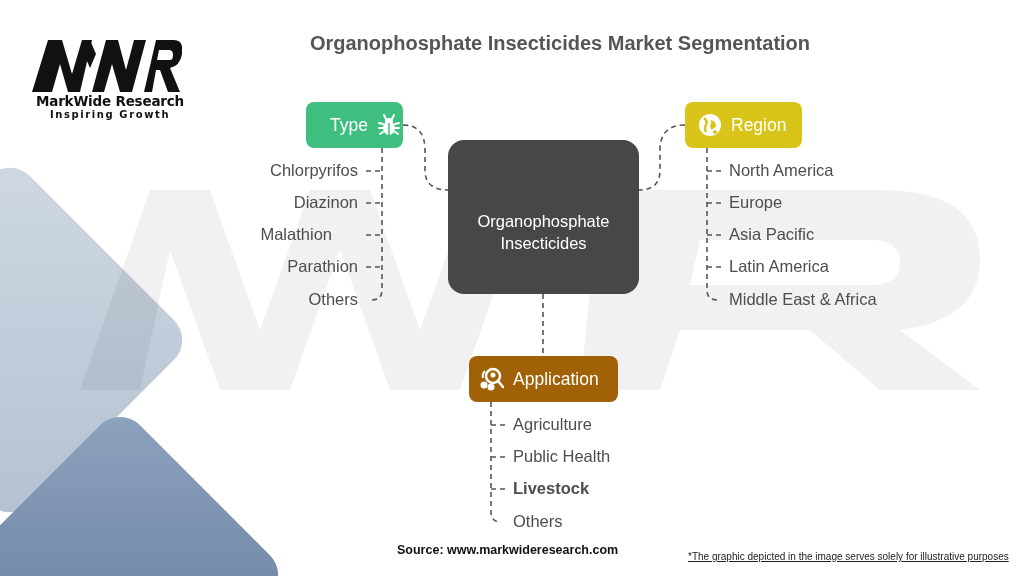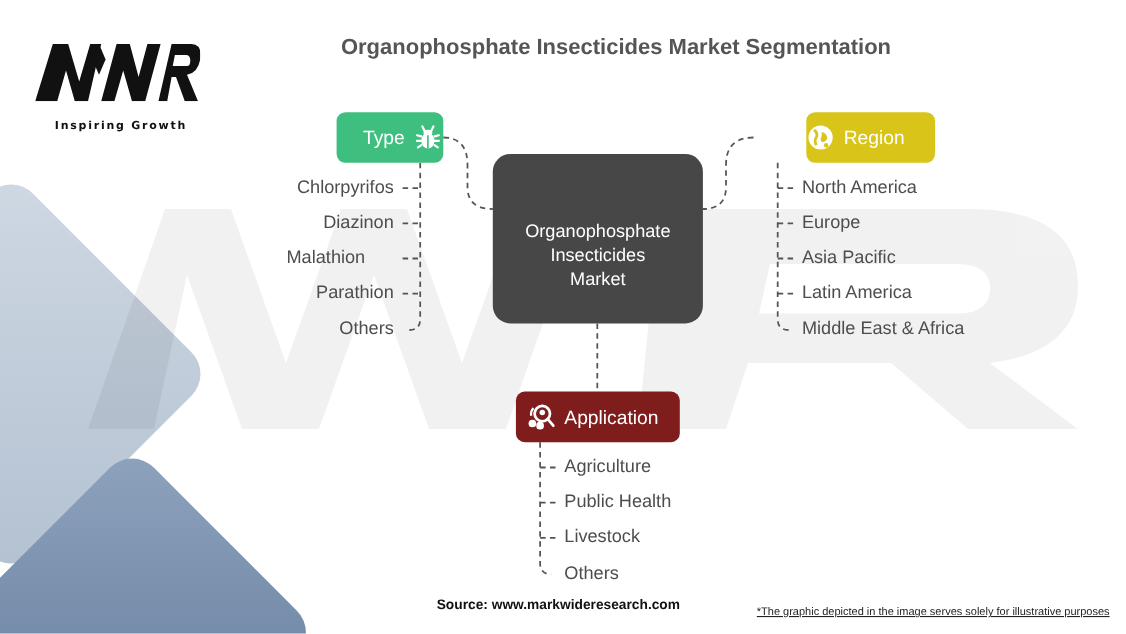--- a/index.html
+++ b/index.html
@@ -46,22 +46,22 @@
     background: #474747; border-radius: 16px;
     display: flex; align-items: center; justify-content: center; text-align: center;
     color: #ffffff; font-size: 16.5px; line-height: 22px; padding-top: 30px;
   }
 
   .cat {
     position: absolute; height: 46px; border-radius: 8px;
     display: flex; align-items: center; color: #ffffff; font-size: 17.5px;
   }
   .cat-type { left: 306px; top: 102px; width: 97px; background: #3fbf7f; padding-left: 24px; }
-  .cat-region { left: 685px; top: 102px; width: 117px; background: #d9c51a; padding-left: 0; margin-left: 48px; }
-  .cat-app { left: 469px; top: 356px; width: 149px; background: #7f1d1d; padding-left: 10px; }
+  .cat-region { left: 685px; top: 102px; width: 117px; background: #d9c51a; padding-left: 12px; }
+  .cat-app { left: 469px; top: 356px; width: 149px; background: #a16207; padding-left: 10px; }
   .cat .icon { width: 26px; height: 26px; display: inline-block; }
   .cat-type .icon { margin-left: 8px; }
   .cat-region .icon { margin-right: 8px; }
   .cat-app .icon { margin-right: 8px; }
 
   .item { position: absolute; font-size: 16.5px; color: #4d4d4d; white-space: nowrap; }
   .item.right { text-align: right; }
 
   svg.lines { position: absolute; left: 0; top: 0; width: 1024px; height: 576px; pointer-events: none; }
 
@@ -85,20 +85,21 @@
   <path d="M520 0 L800 0 Q900 0 900 70 Q900 130 820 140 L900 200 L800 200 L730 140 L600 140 L580 200 L500 200 Z M620 50 L610 95 L790 95 Q820 95 820 72 Q820 50 790 50 Z" fill="#000"></path>
 </svg>
 
 <div class="logo">
   <svg class="logo-mark" viewBox="0 0 150 52">
     <path d="M0 52 L16 0 L30 0 L40 34 L50 0 L60 0 L48 52 L36 52 L28 24 L20 52 Z" fill="#111"></path>
     <path d="M52 14 L58 0 L64 14 L58 28 Z" fill="#111"></path>
     <path d="M60 52 L74 0 L86 0 L94 30 L102 0 L114 0 L100 52 L88 52 L80 24 L72 52 Z" fill="#111"></path>
     <path d="M112 52 L124 0 L142 0 Q152 0 150 14 Q148 26 138 28 L148 52 L136 52 L128 30 L124 30 L120 52 Z M127 10 L125 20 L138 20 Q141 20 141 15 Q141 10 137 10 Z" fill="#111"></path>
   </svg>
+  <div class="logo-name">MarkWide Research</div>
   <div class="logo-tag">Inspiring Growth</div>
 </div>
 
 <div class="title">Organophosphate Insecticides Market Segmentation</div>
 
 <svg class="lines">
   <g fill="none" stroke="#555" stroke-width="1.6" stroke-dasharray="5,4">
 
     <path d="M403 125 Q425 125 425 150 L425 170 Q425 190 448 190"></path>
 
@@ -122,21 +123,20 @@
     <path d="M491 425 L507 425"></path>
     <path d="M491 457 L507 457"></path>
     <path d="M491 489 L507 489"></path>
   </g>
 </svg>
 
 <div class="center-box">
   <div>
     <div>Organophosphate</div>
     <div>Insecticides</div>
-    <div>Market</div>
   </div>
 </div>
 
 <div class="cat cat-type">
   <span>Type</span>
   <svg class="icon" viewBox="0 0 26 26">
     <g fill="#fff" stroke="#fff" stroke-width="2" stroke-linecap="round">
       <line x1="8" y1="3" x2="10" y2="7"></line>
         <line x1="18" y1="3" x2="16" y2="7"></line>
       <line x1="3" y1="11" x2="7" y2="12"></line>
@@ -178,17 +178,17 @@
     <circle cx="14" cy="9" r="2.5" fill="#fff"></circle>
     <line x1="19" y1="15" x2="24" y2="21" stroke="#fff" stroke-width="2.5" stroke-linecap="round"></line>
     <circle cx="5" cy="19" r="3.5" fill="#fff"></circle>
     <circle cx="12" cy="21" r="3.5" fill="#fff"></circle>
     <path d="M4 12 Q3 8 6 5" fill="none" stroke="#fff" stroke-width="2"></path>
   </svg>
   <span>Application</span>
 </div>
 <div class="item" style="left:513px; top:415px;">Agriculture</div>
 <div class="item" style="left:513px; top:447px;">Public Health</div>
-<div class="item" style="left:513px; top:479px;">Livestock</div>
+<div class="item" style="left:513px; top:479px;font-weight:bold;">Livestock</div>
 <div class="item" style="left:513px; top:512px;">Others</div>
 
 <div class="source">Source: www.markwideresearch.com</div>
 <div class="disclaimer">*The graphic depicted in the image serves solely for illustrative purposes</div>
 
 </body></html>

